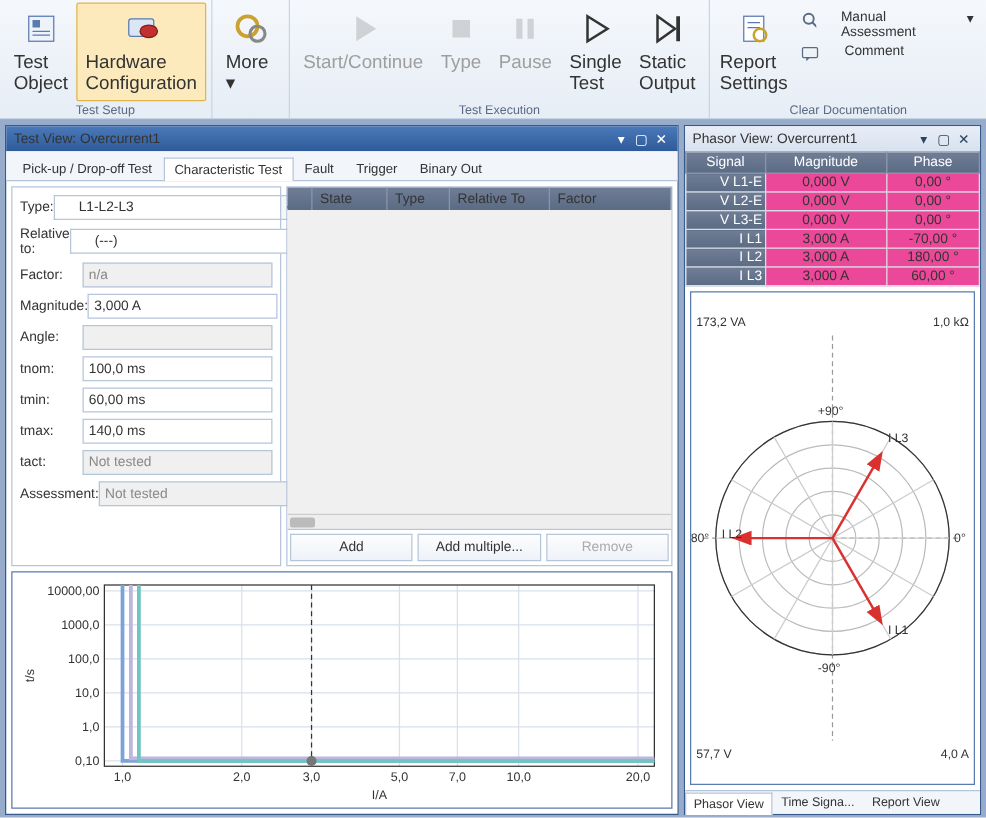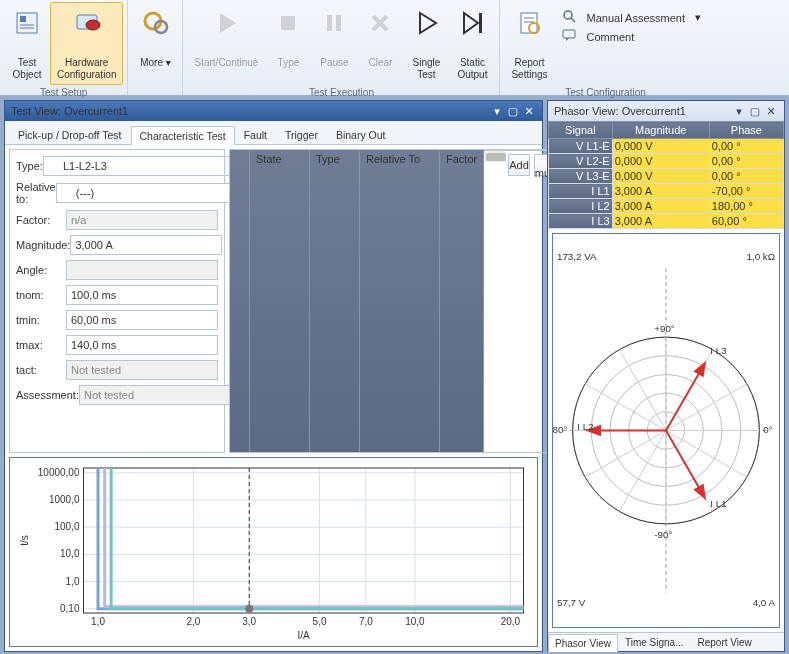--- a/index.html
+++ b/index.html
@@ -6,25 +6,25 @@
 body{background:#97abca;width:789px;height:654px;overflow:hidden}
 
 
 .ribbon{background:linear-gradient(#f5f8fc,#e6edf5);height:96px;border-bottom:1px solid #9bb2d0;display:flex}
 .rgrp{display:flex;flex-direction:column;align-items:center;border-right:1px solid #c9d5e5;padding:2px 4px}
 .rgrp-top{display:flex;flex:1}
 .rgrp-lbl{font-size:10px;color:#5a6a82;padding:2px 0}
 .rbtn{display:flex;flex-direction:column;align-items:center;justify-content:flex-start;padding:4px 6px;min-width:40px;cursor:pointer;border:1px solid transparent;border-radius:2px}
 .rbtn.active{background:#fce9bc;border:1px solid #e0b64c}
 .rbtn svg{width:32px;height:32px}
-.rbtn span{font-size:10px;text-align:center;line-height:1.15;margin-top:18px}
+.rbtn span{font-size:15px;line-height:1.15;margin-top:2px}
 .rbtn.disabled span{color:#9e9e9e}
 .rbtn.disabled svg{opacity:.4}
 .rside{display:flex;flex-direction:column;gap:3px;padding:6px}
-.rside-item{display:flex;align-items:flex-end;gap:10px;color:#5a6a82;cursor:pointer}
+.rside-item{display:flex;align-items:flex-start;gap:20px;color:#5a6a82;cursor:pointer}
 .rside-item svg{width:16px;height:16px}
 
 
 .main{display:flex;height:560px;padding:4px;gap:4px}
 .pane{background:#fff;border:1px solid #365a8c;display:flex;flex-direction:column}
 .left{flex:1;min-width:0}
 .right{width:238px}
 
 
 .ptitle{background:linear-gradient(#4a79b9,#2f5a99);color:#fff;padding:3px 6px;display:flex;align-items:center;font-size:11px}
@@ -43,39 +43,39 @@
 .form{width:216px;border:1px solid #b5c5db;margin:4px;padding:6px 6px;display:flex;flex-direction:column;gap:5px}
 .frow{display:flex;align-items:center}
 .flabel{width:76px;font-size:11px}
 .finput{flex:1;height:20px;border:1px solid #b5c5db;background:#fff;padding:0 4px;text-align:left;font-size:11px}
 .finput[readonly]{background:#f0f0f0;color:#888}
 .fsel{flex:1;height:20px;display:flex}
 .fsel input{flex:1;border:1px solid #b5c5db;border-right:none;padding:0 19px;font-size:11px}
 .fsel .dd{width:16px;border:1px solid #b5c5db;background:#f4f6fa;display:flex;align-items:center;justify-content:center;cursor:pointer}
 
 
-.gridwrap{flex:1;margin:4px 4px 4px 0;display:flex;flex-direction:row;border:1px solid #b5c5db}
+.gridwrap{flex:1;margin:4px 4px 4px 0;display:flex;flex-direction:column;border:1px solid #b5c5db}
 .ghdr{display:flex;background:linear-gradient(#6f7d95,#5b6b84);color:#fff;font-size:10.5px}
 .ghdr div{padding:3px 6px;border-right:1px solid #8995aa}
 .gbody{flex:1;background:#f0f0f0}
 .gscroll{height:12px;background:#eee;border-top:1px solid #ccc;display:flex;align-items:center}
 .gscroll .thumb{height:8px;width:20px;background:#bbb;border-radius:2px;margin-left:2px}
 .btnrow{display:flex;border-top:1px solid #b5c5db}
 .btnrow button{flex:1;height:22px;border:1px solid #b5c5db;background:linear-gradient(#fdfdfe,#eef2f8);margin:3px 2px;cursor:pointer;font-size:11px}
 .btnrow button:disabled{color:#aaa}
 
 
 .chart{height:190px;margin:0 4px 4px;border:1px solid #5a7bb0;position:relative;background:#fff}
 
 
 .ptable{width:100%;border-collapse:collapse;font-size:10.5px}
 .ptable th{background:linear-gradient(#6f7d95,#5b6b84);color:#fff;padding:2px 4px;border:1px solid #8995aa;font-weight:normal}
 .ptable td{padding:1px 2px;border:1px solid #d6dde8}
 .ptable td:first-child{background:linear-gradient(#6f7d95,#5b6b84);color:#fff;text-align:right;font-weight:normal}
-.ptable td:nth-child(2),.ptable td:nth-child(3){text-align:left;background:#fde047}
+.ptable td:nth-child(2),.ptable td:nth-child(3){text-align:center;background:#ec4899}
 
 
 .phasor{flex:1;border:1px solid #5a7bb0;margin:4px;position:relative;background:#fff}
 .ptabs{display:flex;border-top:1px solid #b5c5db;background:#f2f5fa}
 .ptabs .tab{font-size:10px;padding:3px 6px;white-space:nowrap;overflow:hidden}
 
 svg text{font-size:10px;fill:#333}
 </style>
 </head>
 <body>
@@ -128,27 +128,20 @@
           </svg>
           <span>Type</span>
         </div>
       <div class="rbtn disabled">
           <svg>
             <rect x="9" y="8" width="5" height="16" fill="#9e9e9e"></rect>
             <rect x="18" y="8" width="5" height="16" fill="#9e9e9e"></rect>
           </svg>
           <span>Pause</span>
         </div>
-      <div class="rbtn disabled">
-          <svg>
-            <line x1="9" y1="9" x2="23" y2="23" stroke="#9e9e9e" stroke-width="4"></line>
-            <line x1="23" y1="9" x2="9" y2="23" stroke="#9e9e9e" stroke-width="4"></line>
-          </svg>
-          <span>Clear</span>
-        </div>
       <div class="rbtn">
           <svg>
             <polygon points="10,6 26,16 10,26" fill="none" stroke="#333" stroke-width="2"></polygon>
           </svg>
           <span>Single<br>Test</span>
         </div>
       <div class="rbtn">
           <svg>
             <polygon points="8,6 22,16 8,26" fill="none" stroke="#333" stroke-width="2"></polygon>
             <rect x="23" y="6" width="3" height="20" fill="#333"></rect>
@@ -180,21 +173,21 @@
           </div>
         <div class="rside-item">
             <svg>
               <rect x="2" y="3" width="12" height="8" rx="1" fill="none" stroke="#5a6a82"></rect>
               <polygon points="5,11 5,14 8,11" fill="#5a6a82"></polygon>
             </svg>
             <span>Comment</span>
           </div>
       </div>
     </div>
-    <div class="rgrp-lbl">Test Configuration</div>
+    <div class="rgrp-lbl">Clear Documentation</div>
   </div>
 </div>
 
 <div class="main">
 
   <div class="pane left">
     <div class="ptitle">
       <span>Test View: Overcurrent1</span>
       <div class="ctl">▾</div>
       <div class="ctl">▢</div>

